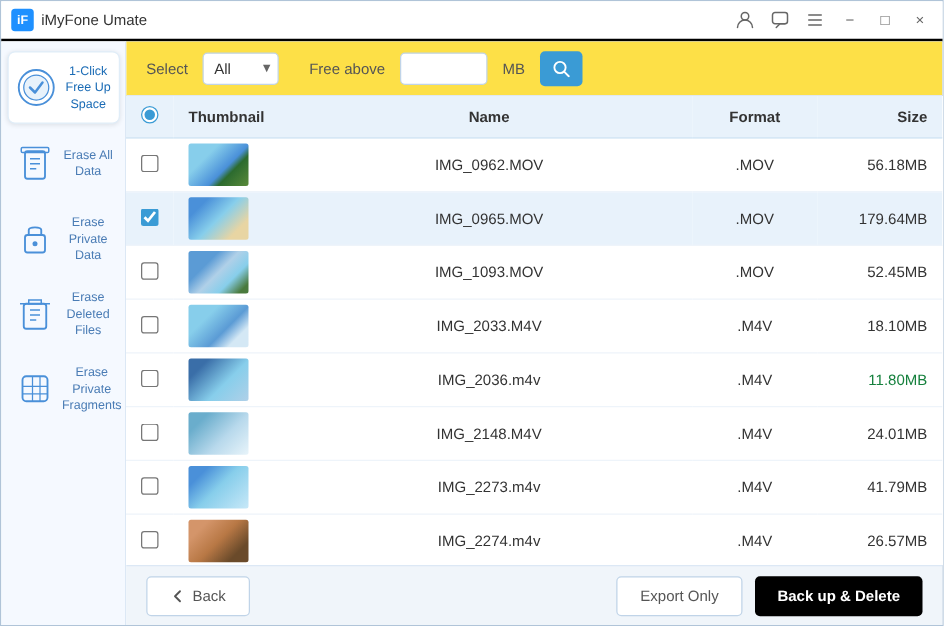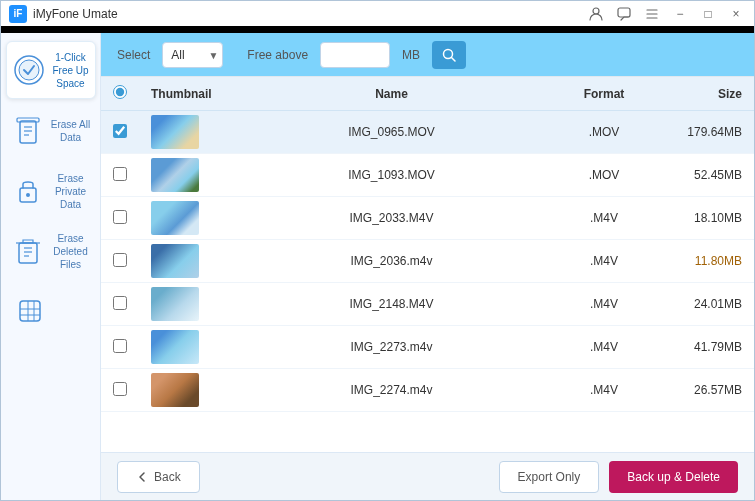--- a/index.html
+++ b/index.html
@@ -1,21 +1,21 @@
 <!DOCTYPE html>
 <html><head>
   <meta charset="utf-8">
   <style>
     * { box-sizing: border-box; margin: 0; padding: 0; }
     body { font-family: 'Segoe UI', Arial, sans-serif; font-size: 12px; background: #f0f4f8; width: 755px; height: 501px; overflow: hidden; }
 
     .app-window { width: 755px; height: 501px; display: flex; flex-direction: column; border: 1px solid #b0c4d8; background: #fff; }
 
     
-    .title-bar { height: 32px; background: #fff; border-bottom: 7px solid #000000; display: flex; align-items: center; padding: 0 8px; gap: 6px; flex-shrink: 0; }
+    .title-bar { height: 32px; background: #fff; border-bottom: 2px solid #000000; display: flex; align-items: center; padding: 0 8px; gap: 6px; flex-shrink: 0; }
     .title-bar-logo { width: 18px; height: 18px; background: #1e90ff; border-radius: 3px; display: flex; align-items: center; justify-content: center; color: #fff; font-size: 10px; font-weight: bold; flex-shrink: 0; }
     .title-bar-text { font-size: 12px; color: #333; flex: 1; }
     .title-bar-controls { display: flex; align-items: center; gap: 8px; margin-left: auto; }
     .title-bar-icon { width: 20px; height: 20px; display: flex; align-items: center; justify-content: center; color: #666; font-size: 14px; cursor: pointer; border-radius: 3px; }
     .title-bar-btn { width: 20px; height: 20px; display: flex; align-items: center; justify-content: center; font-size: 12px; color: #666; cursor: pointer; }
 
     
     .main-content { display: flex; flex: 1; overflow: hidden; }
 
     
@@ -23,21 +23,21 @@
     .sidebar-item { width: 90px; display: flex; flex-direction: row; align-items: center; padding: 8px 4px; border-radius: 6px; cursor: pointer; gap: 4px; }
     .sidebar-item.active { background: #fff; box-shadow: 0 1px 4px rgba(0,0,0,0.1); border: 1px solid #e0edf8; }
     .sidebar-icon { width: 40px; height: 40px; display: flex; align-items: center; justify-content: center; }
     .sidebar-label { font-size: 10px; color: #4a7cb5; text-align: center; line-height: 1.3; }
     .sidebar-item.active .sidebar-label { color: #1a6bb5; font-weight: 500; }
 
     
     .right-panel { flex: 1; display: flex; flex-direction: column; overflow: hidden; }
 
     
-    .toolbar { height: 44px; background: #7dd3fc; border-bottom: 1px solid #e0e8f0; display: flex; align-items: center; padding: 0 16px; gap: 12px; flex-shrink: 0; }
+    .toolbar { height: 44px; background: #fde047; border-bottom: 1px solid #e0e8f0; display: flex; align-items: center; padding: 0 16px; gap: 12px; flex-shrink: 0; }
     .toolbar-label { font-size: 12px; color: #555; }
     .select-dropdown { height: 26px; border: 1px solid #c0d4e8; border-radius: 4px; padding: 0 20px 0 8px; font-size: 12px; color: #333; background: #fff; appearance: none; cursor: pointer; min-width: 60px; }
     .select-wrapper { position: relative; display: inline-flex; align-items: center; }
     .select-arrow { position: absolute; right: 5px; top: 50%; transform: translateY(-50%); font-size: 10px; color: #666; pointer-events: none; }
     .file-above-label { font-size: 12px; color: #555; margin-left: 12px; }
     .file-above-input { height: 26px; width: 70px; border: 1px solid #c0d4e8; border-radius: 4px; padding: 0 6px; font-size: 12px; }
     .mb-label { font-size: 12px; color: #555; }
     .search-btn { height: 28px; width: 34px; background: #3a9bd5; border: none; border-radius: 4px; cursor: pointer; display: flex; align-items: center; justify-content: center; color: #fff; font-size: 14px; }
 
     
@@ -50,21 +50,21 @@
     thead th.name-col { min-width: 160px; text-align: center; }
     thead th.format-col { width: 100px; text-align: center; }
     thead th.size-col { width: 100px; text-align: right; }
     tbody tr { border-bottom: 1px solid #eef4fa; }
     tbody tr.selected { background: #e8f2fb; margin-top: 32px; }
     tbody td { padding: 4px 12px; font-size: 12px; color: #333; vertical-align: middle; }
     tbody td:first-child { text-align: center; width: 36px; }
     tbody td.name-col { text-align: center; }
     tbody td.format-col { text-align: center; }
     tbody td.size-col { text-align: right; }
-    tbody td.size-col.highlighted { color: #a16207; }
+    tbody td.size-col.highlighted { color: #15803d; }
 
     .thumbnail-cell { display: flex; align-items: center; gap: 4px; }
     .thumbnail-img { width: 48px; height: 34px; background: #c8dff0; border-radius: 2px; overflow: hidden; display: flex; align-items: center; justify-content: center; flex-shrink: 0; }
 
     
     .thumb-1 { background: linear-gradient(135deg, #87CEEB 30%, #4a90d9 60%, #2c6b2f 70%, #5a8a3a 100%); }
     .thumb-2 { background: linear-gradient(135deg, #4a90d9 20%, #87CEEB 50%, #e8d5a3 80%); }
     .thumb-3 { background: linear-gradient(135deg, #5b9bd5 30%, #b0d0e8 50%, #87CEEB 70%, #4a7a3d 90%); }
     .thumb-4 { background: linear-gradient(135deg, #87CEEB 30%, #5b9bd5 60%, #d4e8f5 80%); }
     .thumb-5 { background: linear-gradient(135deg, #3a6ea8 20%, #87CEEB 60%, #b0d0e8 100%); }
@@ -74,21 +74,21 @@
 
     
     input[type="checkbox"] { width: 14px; height: 14px; cursor: pointer; accent-color: #3a9bd5; }
     .header-radio { width: 14px; height: 14px; accent-color: #3a9bd5; cursor: pointer; }
 
     
     .footer { height: 48px; background: #f0f5fa; border-top: 1px solid #dce8f5; display: flex; align-items: center; justify-content: space-between; padding: 0 16px; flex-shrink: 0; }
     .back-btn { height: 32px; padding: 0 18px; background: #fff; border: 1px solid #c0d4e8; border-radius: 4px; cursor: pointer; font-size: 12px; color: #555; display: flex; align-items: center; gap: 6px; }
     .footer-right { display: flex; gap: 10px; }
     .export-only-btn { height: 32px; padding: 0 18px; background: #fff; border: 1px solid #c0d4e8; border-radius: 4px; cursor: pointer; font-size: 12px; color: #555; }
-    .backup-delete-btn { height: 32px; padding: 0 18px; background: #be185d; border: none; border-radius: 4px; cursor: pointer; font-size: 12px; color: #fff; font-weight: 400; }
+    .backup-delete-btn { height: 32px; padding: 0 18px; background: #000000; border: none; border-radius: 4px; cursor: pointer; font-size: 12px; color: #fff; font-weight: 700; }
 
     
     .table-container::-webkit-scrollbar { width: 6px; }
     .table-container::-webkit-scrollbar-track { background: #f0f4f8; }
     .table-container::-webkit-scrollbar-thumb { background: #c0d4e8; border-radius: 3px; }
   </style>
 </head>
 <body>
 
 <div class="app-window">
@@ -180,20 +180,21 @@
       <div class="sidebar-item">
         <div class="sidebar-icon">
           <svg width="36" height="36" viewBox="0 0 36 36" fill="none">
             <rect x="8" y="8" width="20" height="20" rx="3" stroke="#4a90d9" stroke-width="1.5"></rect>
             <line x1="8" y1="16" x2="28" y2="16" stroke="#4a90d9" stroke-width="1"></line>
             <line x1="8" y1="22" x2="28" y2="22" stroke="#4a90d9" stroke-width="1"></line>
             <line x1="16" y1="8" x2="16" y2="28" stroke="#4a90d9" stroke-width="1"></line>
             <line x1="22" y1="8" x2="22" y2="28" stroke="#4a90d9" stroke-width="1"></line>
           </svg>
         </div>
+        <span class="sidebar-label">Erase Private Fragments</span>
       </div>
 
     </div>
 
     <div class="right-panel">
 
       <div class="toolbar">
         <span class="toolbar-label">Select</span>
         <div class="select-wrapper">
           <select class="select-dropdown">
@@ -221,20 +222,31 @@
               <th>
                 <input type="radio" class="header-radio" checked="" style="">
               </th>
               <th class="thumbnail-col">Thumbnail</th>
               <th class="name-col">Name</th>
               <th class="format-col">Format</th>
               <th class="size-col">Size</th>
             </tr>
           </thead>
           <tbody id="table-body">
+          <tr>
+                <td><input type="checkbox" style=""></td>
+                <td>
+                  <div class="thumbnail-cell">
+                    <div class="thumbnail-img thumb-1"></div>
+                  </div>
+                </td>
+                <td class="name-col">IMG_0962.MOV</td>
+                <td class="format-col">.MOV</td>
+                <td class="size-col">56.18MB</td>
+              </tr>
               <tr class="selected">
                 <td><input type="checkbox" checked="" style=""></td>
                 <td>
                   <div class="thumbnail-cell">
                     <div class="thumbnail-img thumb-2"></div>
                   </div>
                 </td>
                 <td class="name-col">IMG_0965.MOV</td>
                 <td class="format-col">.MOV</td>
                 <td class="size-col">179.64MB</td>

